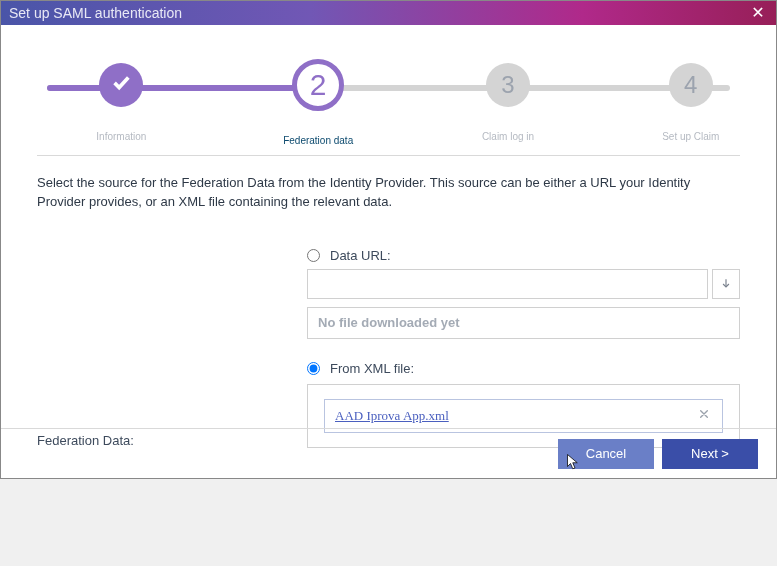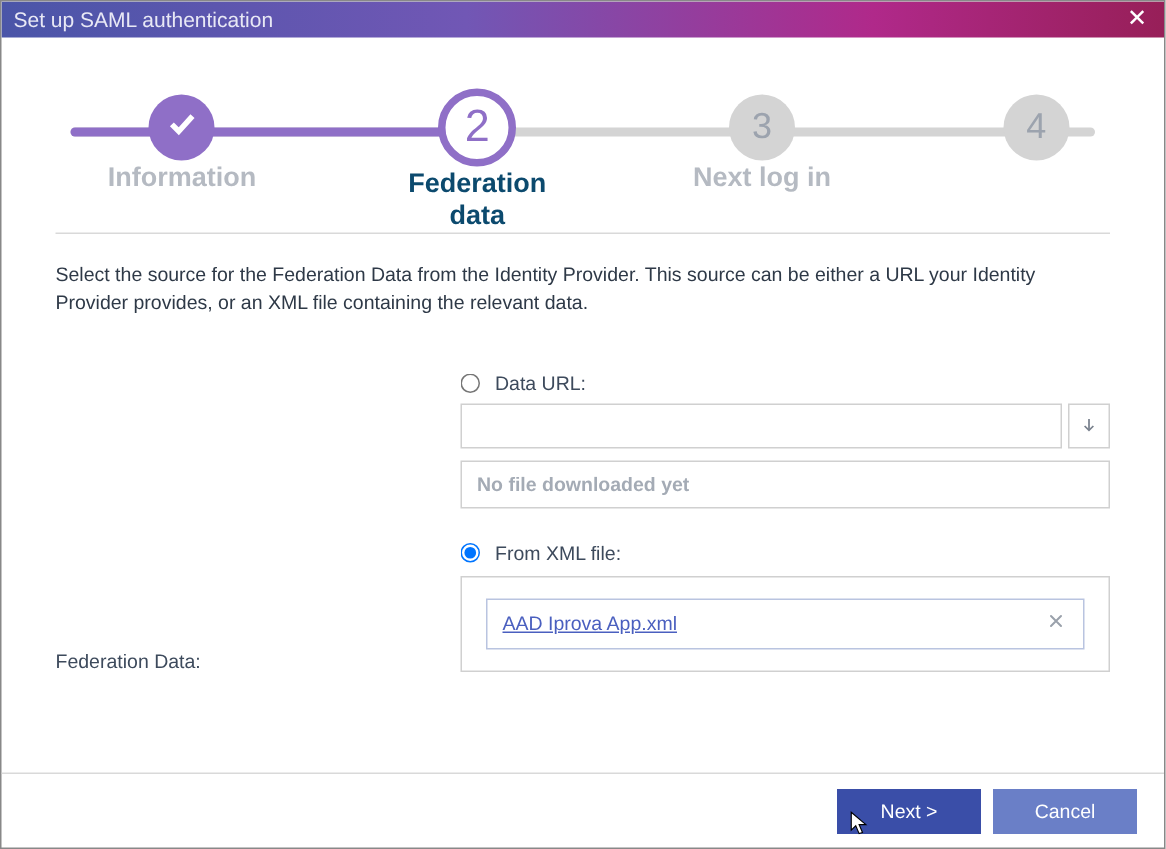--- a/index.html
+++ b/index.html
@@ -6,21 +6,21 @@
   html, body { margin:0; padding:0; }
   body {
     width:777px; height:566px;
     font-family: "Segoe UI", Tahoma, sans-serif;
     font-size:13px;
     color:#3d4a5c;
     background:#f0f0f0;
     position:relative;
   }
   .dialog {
-    width:777px; height:566px;
+    width:777px; height:479px;
     background:#ffffff;
     border:1px solid #888;
     position:relative;
     overflow:hidden;
   }
   .titlebar {
     height:24px;
     background: linear-gradient(90deg, #4a55a8 0%, #7157b5 40%, #b0298a 75%, #971f58 100%);
     color:#e8e8f5;
     font-size:14px;
@@ -48,21 +48,21 @@
     width:44px; height:44px; border-radius:50%;
     margin:0 auto; display:flex; align-items:center; justify-content:center;
     font-size:24px; font-weight:400;
   }
   .step.done .circle { background:#8f6fc7; color:#fff; }
   .step.current .circle {
     background:#fff; border:5px solid #8f6fc7; color:#8f6fc7;
     width:52px; height:52px; margin-top:-4px; font-size:30px;
   }
   .step.pending .circle { background:#d4d4d4; color:#9ca3ae; }
-  .step .lbl { margin-top:1px; font-size:18px;font-weight:bold; }
+  .step .lbl { margin-top:24px; font-size:10px; }
   .step.done .lbl, .step.pending .lbl { color:#b5bac2; }
   .step.current .lbl { color:#0c4a6e; }
   .hr { border:none; border-top:1px solid #d9d9d9; margin:22px 0 18px 0; }
   .instr { color:#2e3947; line-height:1.45; margin-bottom:36px; }
   .form-row { display:flex; align-items:flex-end; }
   .form-label { width:270px; color:#3d4a5c; padding-top:2px; }
   .form-body { flex:1; }
   .radio-row { display:flex; align-items:center; gap:6px; margin-bottom:6px; }
   .radio-row input[type=radio]{ margin:0 4px 0 0; }
   .url-row { display:flex; align-items:center; gap:4px; margin-bottom:8px; }
@@ -75,21 +75,21 @@
     display:flex; align-items:center; justify-content:center; cursor:pointer;
   }
   .dl-btn svg { width:14px; height:14px; stroke:#7a828e; fill:none; stroke-width:2; }
   .status-box {
     border:1px solid #d0d0d0; height:32px; line-height:30px;
     padding:0 10px; color:#a4abb5; width:calc(100% - 0px);font-weight:bold;
   }
   .file-block { border:1px solid #d0d0d0; padding:14px 16px; margin-top:8px; }
   .file-chip {
     border:1px solid #b9c4e0; height:34px; display:flex; align-items:center;
-    justify-content:space-between; padding:0 10px;
+    justify-content:space-between; padding:0 10px;font-family:Liberation Serif, serif;
   }
   .file-chip a { color:#4a5fbf; font-size:13px; text-decoration:underline; }
   .file-chip .remove { cursor:pointer; }
   .file-chip .remove svg { width:16px; height:16px; stroke:#9aa1ab; fill:none; stroke-width:2; }
   .footer {
     position:absolute; left:0; right:0; bottom:0;
     border-top:1px solid #d9d9d9;
     height:50px; display:flex; justify-content:flex-end; align-items:center;
     gap:8px; padding:0 18px;
   }
@@ -130,25 +130,26 @@
         <div class="lbl">Information</div>
       </div>
 
       <div class="step current" style="left:40%;">
         <div class="circle">2</div>
         <div class="lbl">Federation data</div>
       </div>
 
       <div class="step pending" style="left:67%;">
         <div class="circle">3</div>
-        <div class="lbl">Next log in</div>
+        <div class="lbl">Claim log in</div>
       </div>
 
       <div class="step pending" style="left:93%;">
         <div class="circle">4</div>
+        <div class="lbl">Set up Claim</div>
       </div>
     </div>
 
     <hr class="hr">
 
     <div class="instr">Select the source for the Federation Data from the Identity Provider. This source can be either a URL your Identity Provider provides, or an XML file containing the relevant data.</div>
 
     <div class="form-row">
       <div class="form-label">Federation Data:</div>
       <div class="form-body">
@@ -185,22 +186,22 @@
             </span>
           </div>
         </div>
 
       </div>
     </div>
 
   </div>
 
   <div class="footer">
+    <button class="btn secondary">Cancel</button>
     <button class="btn primary">Next &gt;</button>
-    <button class="btn secondary">Cancel</button>
   </div>
 
   <div class="cursor">
     <svg viewBox="0 0 24 24">
         <path d="M6 2l0 16 4-4 3 7 3-1-3-7 6 0z" fill="#fff" stroke="#000" stroke-width="1"></path>
       </svg>
   </div>
 
 </div>
 

